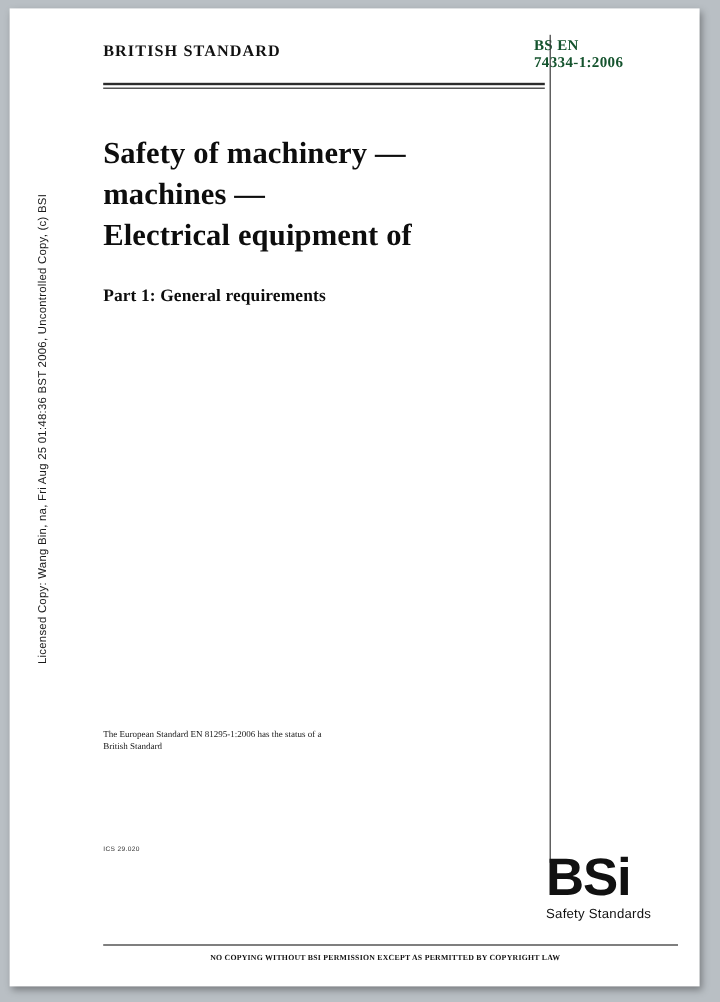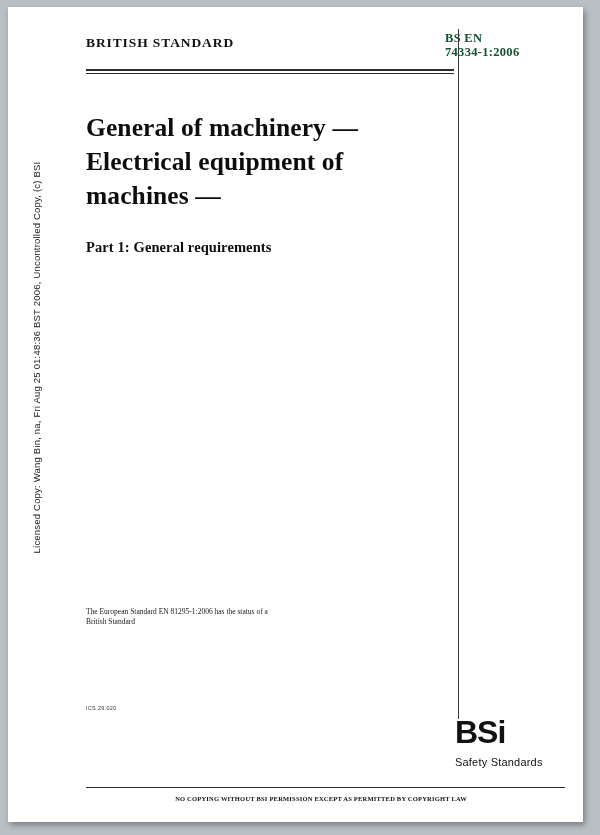--- a/index.html
+++ b/index.html
@@ -166,21 +166,21 @@
   .logo-wrap {
     position: absolute;
     right: 2px;
     bottom: 36px;
     width: 108px;
     text-align: left;
   }
   .logo-mark {
     font-family: "Liberation Sans", sans-serif;
     font-weight: bold;
-    font-size: 32px;
+    font-size: 44px;
     line-height: 40px;
     letter-spacing: -1px;
     color: #111;
   }
   .logo-sub {
     margin-top: 4px;
     font-family: "Liberation Sans", sans-serif;
     font-size: 11px;
     color: #111;
     letter-spacing: 0.2px;
@@ -225,23 +225,23 @@
           <div>BS EN</div>
           <div>74334-1:2006</div>
         </div>
         <div class="rule-double"></div>
       </div>
 
       <div class="v-divider"></div>
 
       <div class="title-block">
         <div class="title">
-          <div>General of machinery —</div>
+          <div>Safety of machinery —</div>
+          <div>machines —</div>
           <div>Electrical equipment of</div>
-          <div>machines —</div>
         </div>
         <div class="subtitle">Part 1: General requirements</div>
       </div>
 
       <div class="status-note">
         <div>The European Standard EN 81295-1:2006 has the status of a</div>
         <div>British Standard</div>
       </div>
 
       <div class="doc-code">ICS 29.020</div>

